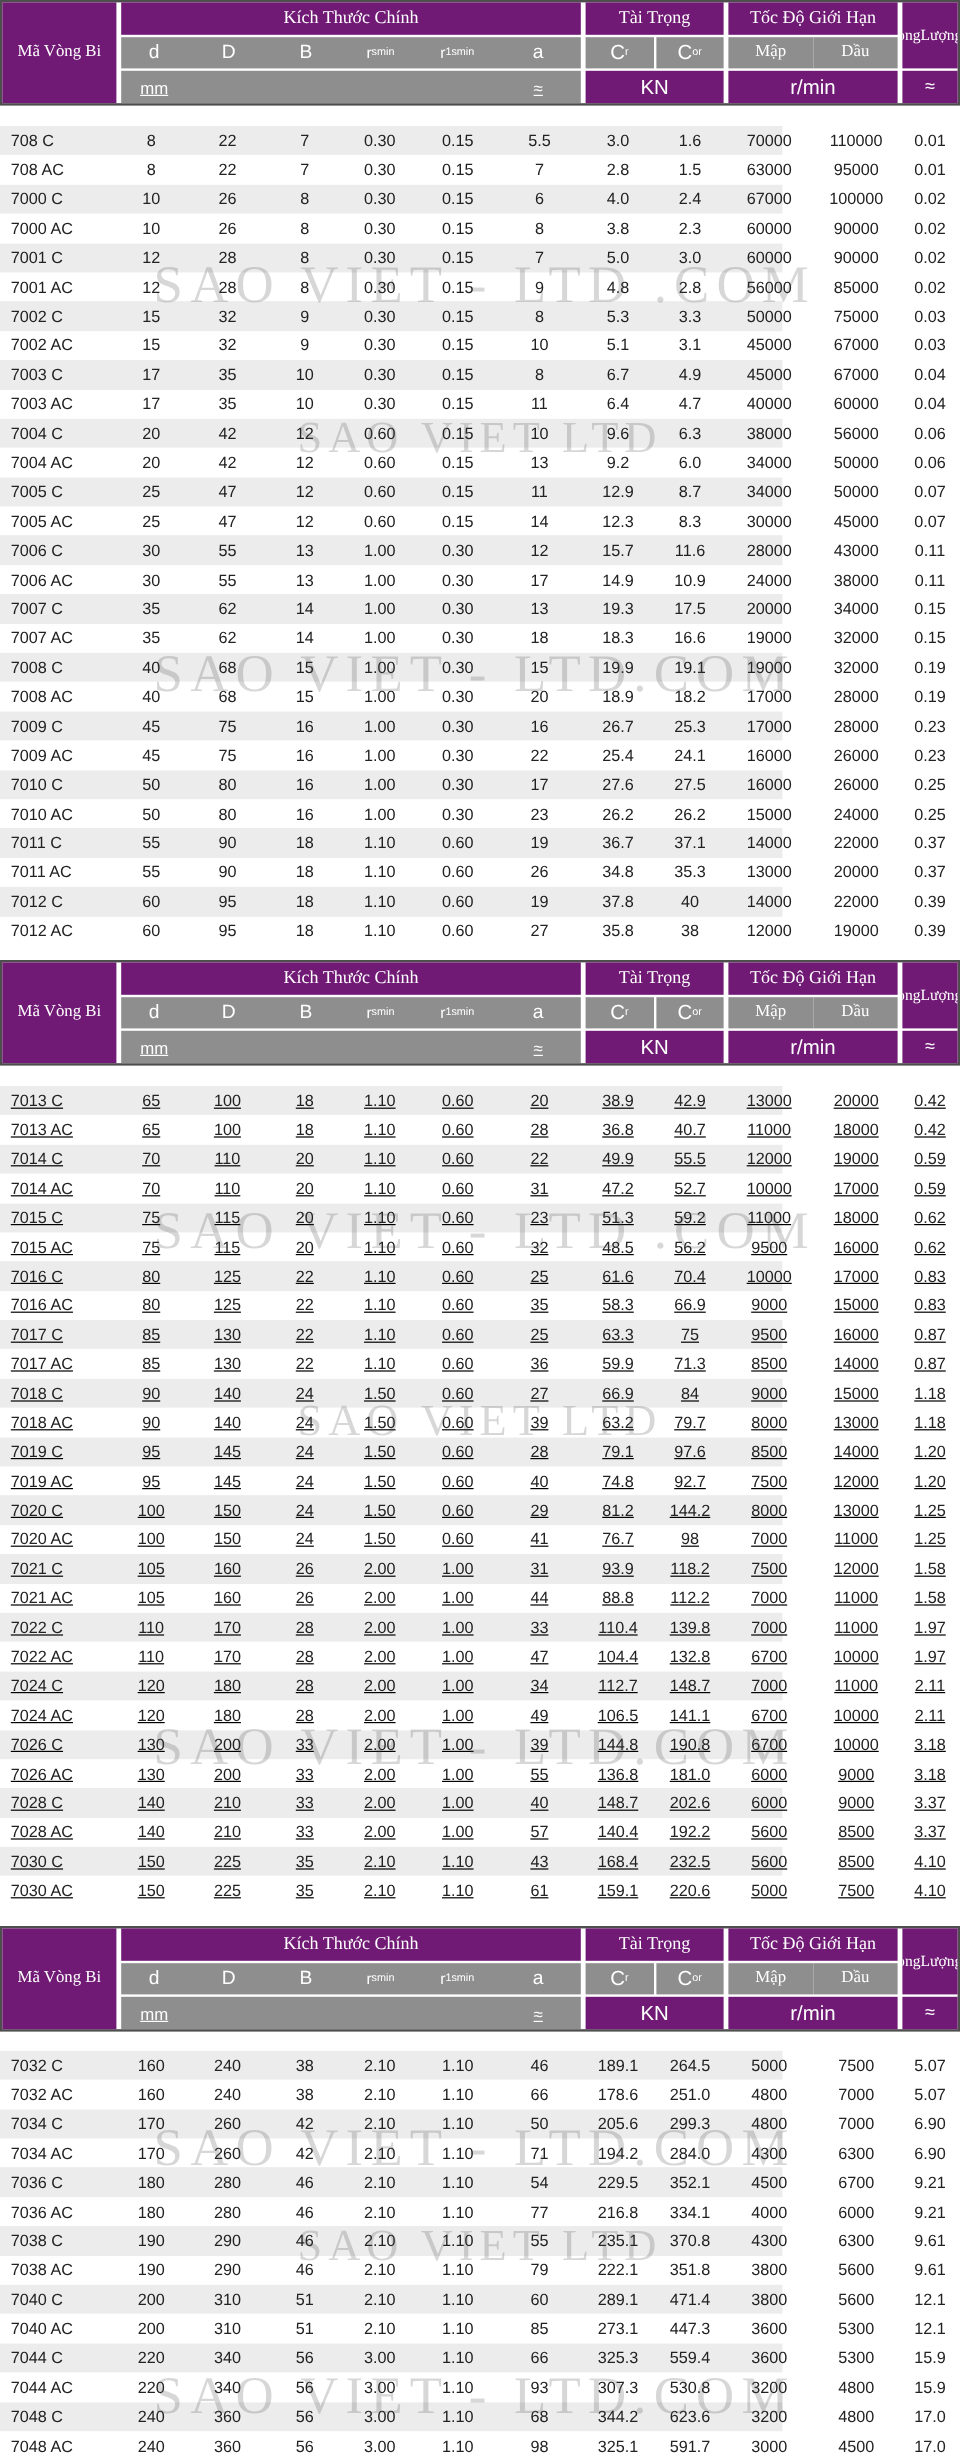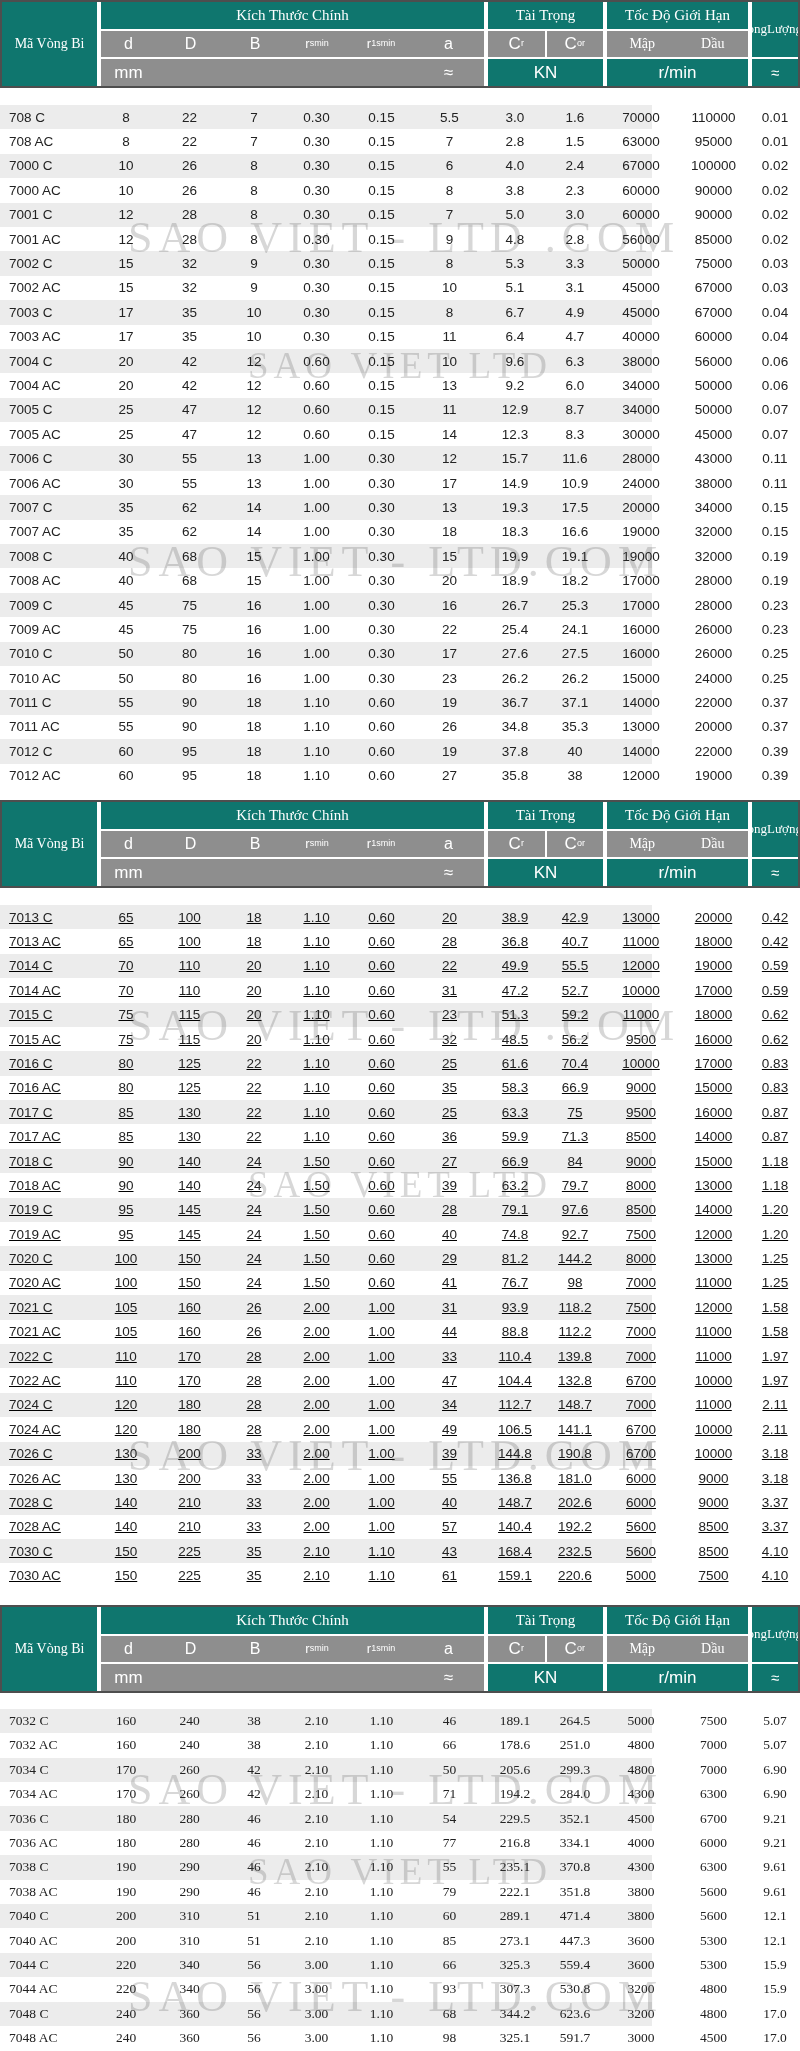--- a/index.html
+++ b/index.html
@@ -10,58 +10,58 @@
   .thead{
     display:grid;
     grid-template-columns:95px 383px 115px 141px 46px;
     grid-template-rows:1fr 1fr 1fr;
     column-gap:4px;row-gap:2px;
     width:800px;height:88px;
     box-sizing:border-box;
     border:2px solid #4e4e4e;
     background:#ffffff;
   }
-  .thead .cell{background:#0f766e;color:#ffffff;display:flex;align-items:center;justify-content:center;overflow:hidden;}
+  .thead .cell{background:#701a75;color:#ffffff;display:flex;align-items:center;justify-content:center;overflow:hidden;}
   .code-head{grid-area:1/1/4/2;font-family:"Liberation Serif",serif;font-size:14px;}
   .g-dims{grid-area:1/2/2/3;font-family:"Liberation Serif",serif;font-size:15px;}
   .g-load{grid-area:1/3/2/4;font-family:"Liberation Serif",serif;font-size:15px;}
   .g-speed{grid-area:1/4/2/5;font-family:"Liberation Serif",serif;font-size:15px;}
   .g-weight{grid-area:1/5/3/6;flex-direction:row;font-family:"Liberation Serif",serif;font-size:13px;line-height:1.15;}
   .g-weight .kg{font-size:10px;margin-top:2px;}
   .sub-dims{grid-area:2/2/3/3;display:grid;grid-template-columns:55px 69px 60px 64px 64px 71px;background:#8e8e8e;}
   .sub-dims .s{display:flex;align-items:center;justify-content:center;color:#fff;font-size:16px;}
   .sub-dims .rs{font-size:13px;}
   .sub-load{grid-area:2/3/3/4;display:grid;grid-template-columns:1fr 1fr;column-gap:2px;background:#ffffff;}
   .sub-load .c{background:#8e8e8e;color:#fff;display:flex;align-items:center;justify-content:center;font-size:17px;}
   .sub-speed{grid-area:2/4/3/5;display:grid;grid-template-columns:1fr 1fr;column-gap:0;background:#ffffff;}
   .sub-speed .c{background:#8e8e8e;color:#fff;display:flex;align-items:center;justify-content:center;font-family:"Liberation Serif",serif;font-size:14px;}
   sub{font-size:9px;line-height:1;}
   .u-dims{grid-area:3/2/4/3;display:grid;grid-template-columns:55px 69px 60px 64px 64px 71px;background:#8e8e8e;color:#fff;}
-  .u-dims .u{display:flex;align-items:center;justify-content:center;font-size:17px;}
+  .u-dims .u{display:flex;align-items:center;justify-content:center;font-size:14px;text-decoration:underline;}
   .u-kn{grid-area:3/3/4/4;font-size:17px;}
   .u-rpm{grid-area:3/4/4/5;font-size:17px;}
   .u-kg{grid-area:3/5/4/6;font-size:15px;}
 
   
   .rows{width:652px;}
   .row{
     display:grid;
     grid-template-columns:97px 58px 69px 60px 65px 65px 71px 60px 60px 72px 73px 50px;
     height:24.4px;align-items:center;
     color:#222222;font-size:13.5px;
   }
   .row.alt{background:#ececec;}
   .row .cell{text-align:center;white-space:nowrap;}
   .row .code{text-align:left;padding-left:9px;}
 
   .rows-1{margin-top:17px;}
   .hdr-2{margin-top:12px;}
   .rows-2{margin-top:17px;text-decoration:underline;}
   .hdr-3{margin-top:17px;}
-  .rows-3{margin-top:16px;font-family:Liberation Serif, serif;}
+  .rows-3{margin-top:16px;}
 
   
   .wm{
     position:absolute;z-index:5;pointer-events:none;
     font-family:"Liberation Serif",serif;
     color:rgba(75,75,75,0.22);
     white-space:nowrap;line-height:1;
   }
   .wm.large{font-size:44px;letter-spacing:6px;}
   .wm.small{font-size:37px;letter-spacing:5px;}

